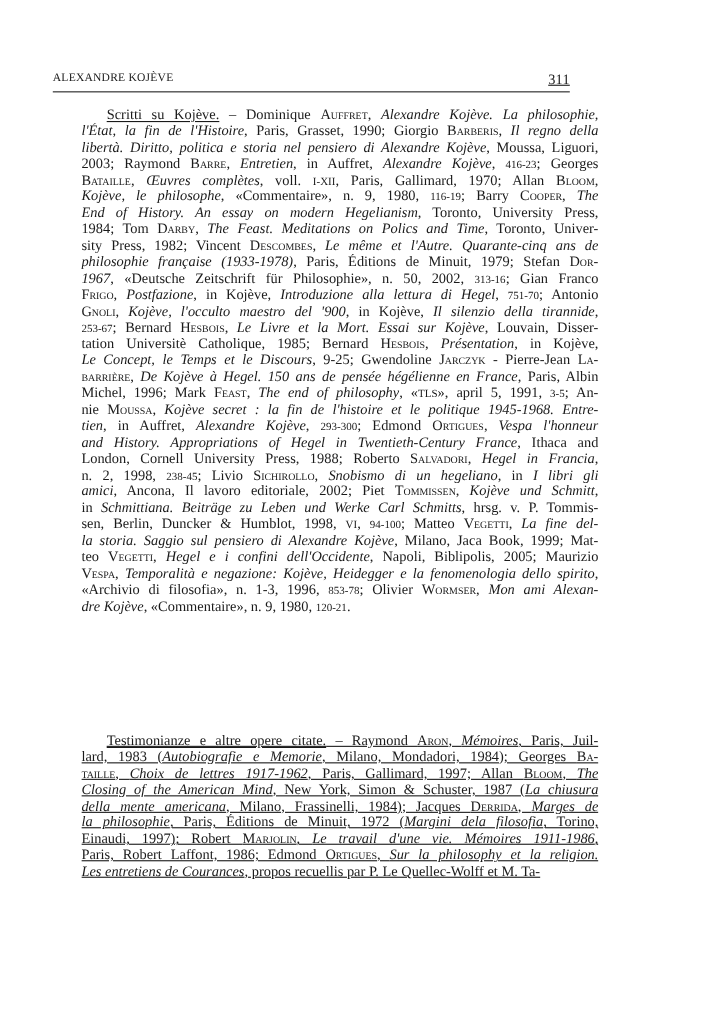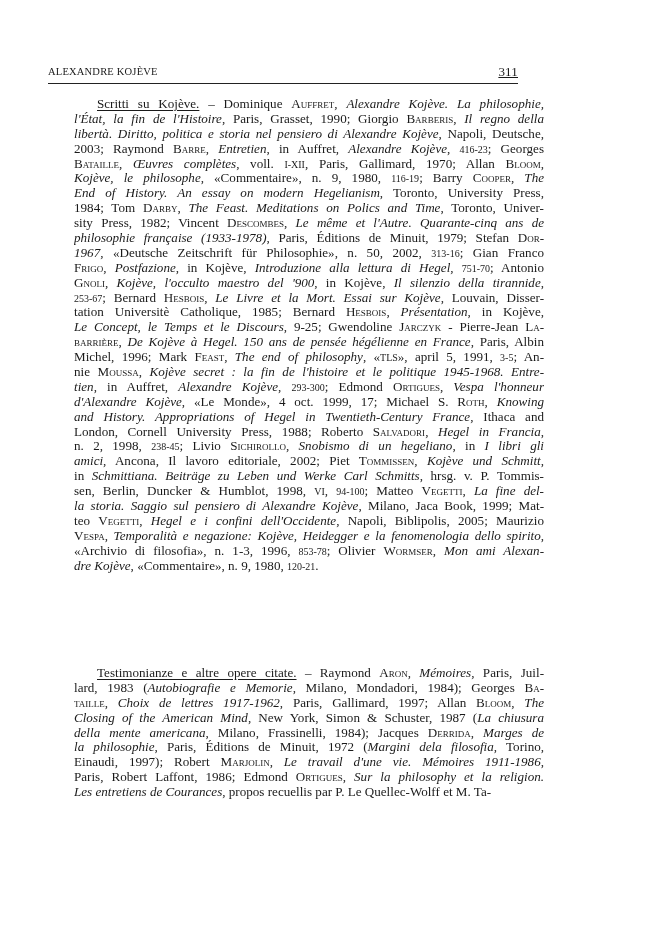--- a/index.html
+++ b/index.html
@@ -28,52 +28,51 @@
 <div class="page">
   <div class="running-head">
     <span class="title">ALEXANDRE KOJÈVE</span>
     <span class="folio">311</span>
   </div>
   <div class="head-rule"></div>
 
   <div class="para" id="para-0" style="top: 97px;">
       <div class="line first"><span class="ul">Scritti su Kojève.</span><span> – Dominique </span><span class="sc">Auffret</span><span>, </span><span class="i">Alexandre Kojève. La philosophie,</span></div>
       <div class="line"><span class="i">l'État, la fin de l'Histoire</span><span>, Paris, Grasset, 1990; Giorgio </span><span class="sc">Barberis</span><span>, </span><span class="i">Il regno della</span></div>
-      <div class="line"><span class="i">libertà. Diritto, politica e storia nel pensiero di Alexandre Kojève</span><span>, Napoli, Deutsche,</span></div>
+      <div class="line"><span class="i">libertà. Diritto, politica e storia nel pensiero di Alexandre Kojève</span><span>, Moussa, Liguori,</span></div>
       <div class="line"><span>2003; Raymond </span><span class="sc">Barre</span><span>, </span><span class="i">Entretien</span><span>, in Auffret, </span><span class="i">Alexandre Kojève</span><span>, </span><span class="sm">416-23</span><span>; Georges</span></div>
       <div class="line"><span class="sc">Bataille</span><span>, </span><span class="i">Œuvres complètes</span><span>, voll. </span><span class="sm">I-XII</span><span>, Paris, Gallimard, 1970; Allan </span><span class="sc">Bloom</span><span>,</span></div>
       <div class="line"><span class="i">Kojève, le philosophe</span><span>, «Commentaire», n. 9, 1980, </span><span class="sm">116-19</span><span>; Barry </span><span class="sc">Cooper</span><span>, </span><span class="i">The</span></div>
       <div class="line"><span class="i">End of History. An essay on modern Hegelianism</span><span>, Toronto, University Press,</span></div>
       <div class="line"><span>1984; Tom </span><span class="sc">Darby</span><span>, </span><span class="i">The Feast. Meditations on Polics and Time</span><span>, Toronto, Univer-</span></div>
       <div class="line"><span>sity Press, 1982; Vincent </span><span class="sc">Descombes</span><span>, </span><span class="i">Le même et l'Autre. Quarante-cinq ans de</span></div>
       <div class="line"><span class="i">philosophie française (1933-1978)</span><span>, Paris, Éditions de Minuit, 1979; Stefan </span><span class="sc">Dor-</span></div>
       <div class="line"><span class="i">1967</span><span>, «Deutsche Zeitschrift für Philosophie», n. 50, 2002, </span><span class="sm">313-16</span><span>; Gian Franco</span></div>
       <div class="line"><span class="sc">Frigo</span><span>, </span><span class="i">Postfazione</span><span>, in Kojève, </span><span class="i">Introduzione alla lettura di Hegel</span><span>, </span><span class="sm">751-70</span><span>; Antonio</span></div>
       <div class="line"><span class="sc">Gnoli</span><span>, </span><span class="i">Kojève, l'occulto maestro del '900</span><span>, in Kojève, </span><span class="i">Il silenzio della tirannide</span><span>,</span></div>
       <div class="line"><span class="sm">253-67</span><span>; Bernard </span><span class="sc">Hesbois</span><span>, </span><span class="i">Le Livre et la Mort. Essai sur Kojève</span><span>, Louvain, Disser-</span></div>
       <div class="line"><span>tation Universitè Catholique, 1985; Bernard </span><span class="sc">Hesbois</span><span>, </span><span class="i">Présentation</span><span>, in Kojève,</span></div>
       <div class="line"><span class="i">Le Concept, le Temps et le Discours</span><span>, 9-25; Gwendoline </span><span class="sc">Jarczyk</span><span> - Pierre-Jean </span><span class="sc">La-</span></div>
       <div class="line"><span class="sc">barrière</span><span>, </span><span class="i">De Kojève à Hegel. 150 ans de pensée hégélienne en France</span><span>, Paris, Albin</span></div>
       <div class="line"><span>Michel, 1996; Mark </span><span class="sc">Feast</span><span>, </span><span class="i">The end of philosophy</span><span>, «</span><span class="sm">TLS</span><span>», april 5, 1991, </span><span class="sm">3-5</span><span>; An-</span></div>
       <div class="line"><span>nie </span><span class="sc">Moussa</span><span>, </span><span class="i">Kojève secret : la fin de l'histoire et le politique 1945-1968. Entre-</span></div>
       <div class="line"><span class="i">tien</span><span>, in Auffret, </span><span class="i">Alexandre Kojève</span><span>, </span><span class="sm">293-300</span><span>; Edmond </span><span class="sc">Ortigues</span><span>, </span><span class="i">Vespa l'honneur</span></div>
-      <div class="line"><span class="i">d'Alexandre Kojève</span><span>, «Le Monde», 4 oct. 1999, 17; Michael S. </span><span class="sc">Roth</span><span>, </span><span class="i">Knowing</span></div>
       <div class="line"><span class="i">and History. Appropriations of Hegel in Twentieth-Century France</span><span>, Ithaca and</span></div>
       <div class="line"><span>London, Cornell University Press, 1988; Roberto </span><span class="sc">Salvadori</span><span>, </span><span class="i">Hegel in Francia</span><span>,</span></div>
       <div class="line"><span>n. 2, 1998, </span><span class="sm">238-45</span><span>; Livio </span><span class="sc">Sichirollo</span><span>, </span><span class="i">Snobismo di un hegeliano</span><span>, in </span><span class="i">I libri gli</span></div>
       <div class="line"><span class="i">amici</span><span>, Ancona, Il lavoro editoriale, 2002; Piet </span><span class="sc">Tommissen</span><span>, </span><span class="i">Kojève und Schmitt</span><span>,</span></div>
       <div class="line"><span>in </span><span class="i">Schmittiana. Beiträge zu Leben und Werke Carl Schmitts</span><span>, hrsg. v. P. Tommis-</span></div>
       <div class="line"><span>sen, Berlin, Duncker &amp; Humblot, 1998, </span><span class="sm">VI</span><span>, </span><span class="sm">94-100</span><span>; Matteo </span><span class="sc">Vegetti</span><span>, </span><span class="i">La fine del-</span></div>
       <div class="line"><span class="i">la storia. Saggio sul pensiero di Alexandre Kojève</span><span>, Milano, Jaca Book, 1999; Mat-</span></div>
       <div class="line"><span>teo </span><span class="sc">Vegetti</span><span>, </span><span class="i">Hegel e i confini dell'Occidente</span><span>, Napoli, Biblipolis, 2005; Maurizio</span></div>
       <div class="line"><span class="sc">Vespa</span><span>, </span><span class="i">Temporalità e negazione: Kojève, Heidegger e la fenomenologia dello spirito</span><span>,</span></div>
       <div class="line"><span>«Archivio di filosofia», n. 1-3, 1996, </span><span class="sm">853-78</span><span>; Olivier </span><span class="sc">Wormser</span><span>, </span><span class="i">Mon ami Alexan-</span></div>
       <div class="line last"><span class="i">dre Kojève</span><span>, «Commentaire», n. 9, 1980, </span><span class="sm">120-21</span><span>.</span></div>
     </div>
-  <div class="para" id="para-1" style="top: 666px;">
+  <div class="para" id="para-1" style="top: 666px; text-decoration: underline;">
       <div class="line first"><span class="ul">Testimonianze e altre opere citate.</span><span> – Raymond </span><span class="sc">Aron</span><span>, </span><span class="i">Mémoires</span><span>, Paris, Juil-</span></div>
       <div class="line"><span>lard, 1983 (</span><span class="i">Autobiografie e Memorie</span><span>, Milano, Mondadori, 1984); Georges </span><span class="sc">Ba-</span></div>
       <div class="line"><span class="sc">taille</span><span>, </span><span class="i">Choix de lettres 1917-1962</span><span>, Paris, Gallimard, 1997; Allan </span><span class="sc">Bloom</span><span>, </span><span class="i">The</span></div>
       <div class="line"><span class="i">Closing of the American Mind</span><span>, New York, Simon &amp; Schuster, 1987 (</span><span class="i">La chiusura</span></div>
       <div class="line"><span class="i">della mente americana</span><span>, Milano, Frassinelli, 1984); Jacques </span><span class="sc">Derrida</span><span>, </span><span class="i">Marges de</span></div>
       <div class="line"><span class="i">la philosophie</span><span>, Paris, Éditions de Minuit, 1972 (</span><span class="i">Margini dela filosofia</span><span>, Torino,</span></div>
       <div class="line"><span>Einaudi, 1997); Robert </span><span class="sc">Marjolin</span><span>, </span><span class="i">Le travail d'une vie. Mémoires 1911-1986</span><span>,</span></div>
       <div class="line"><span>Paris, Robert Laffont, 1986; Edmond </span><span class="sc">Ortigues</span><span>, </span><span class="i">Sur la philosophy et la religion.</span></div>
       <div class="line last"><span class="i">Les entretiens de Courances</span><span>, propos recuellis par P. Le Quellec-Wolff et M. Ta-</span></div>
     </div>

